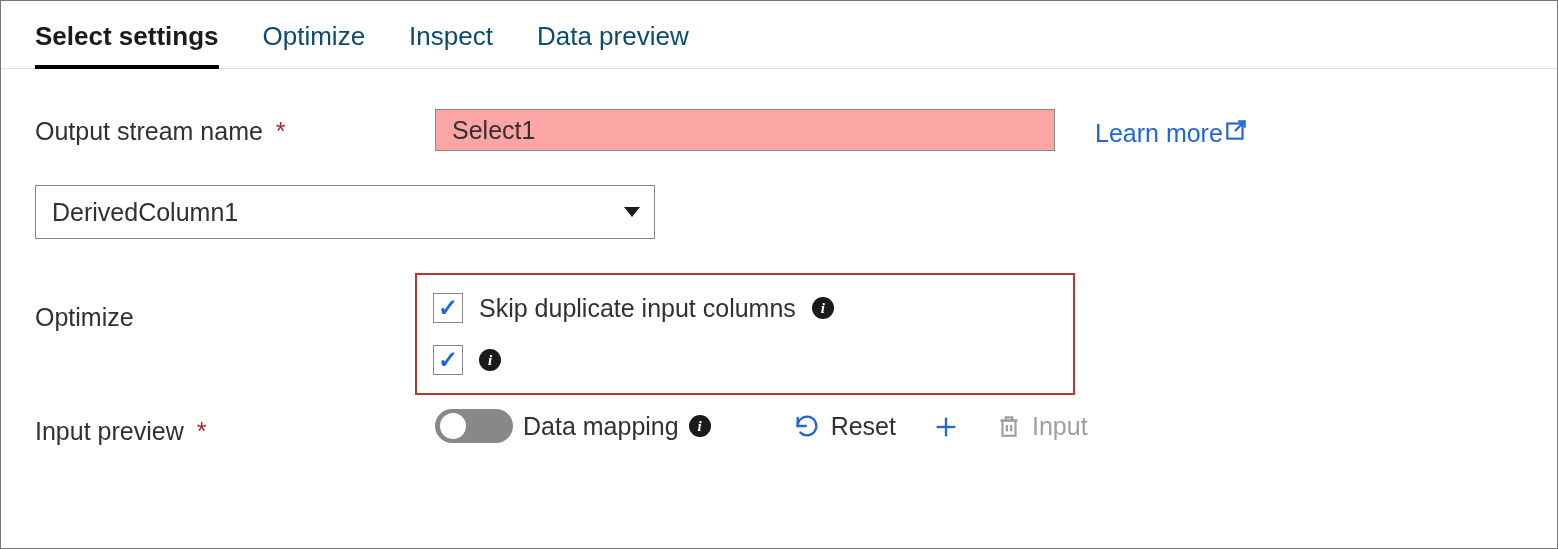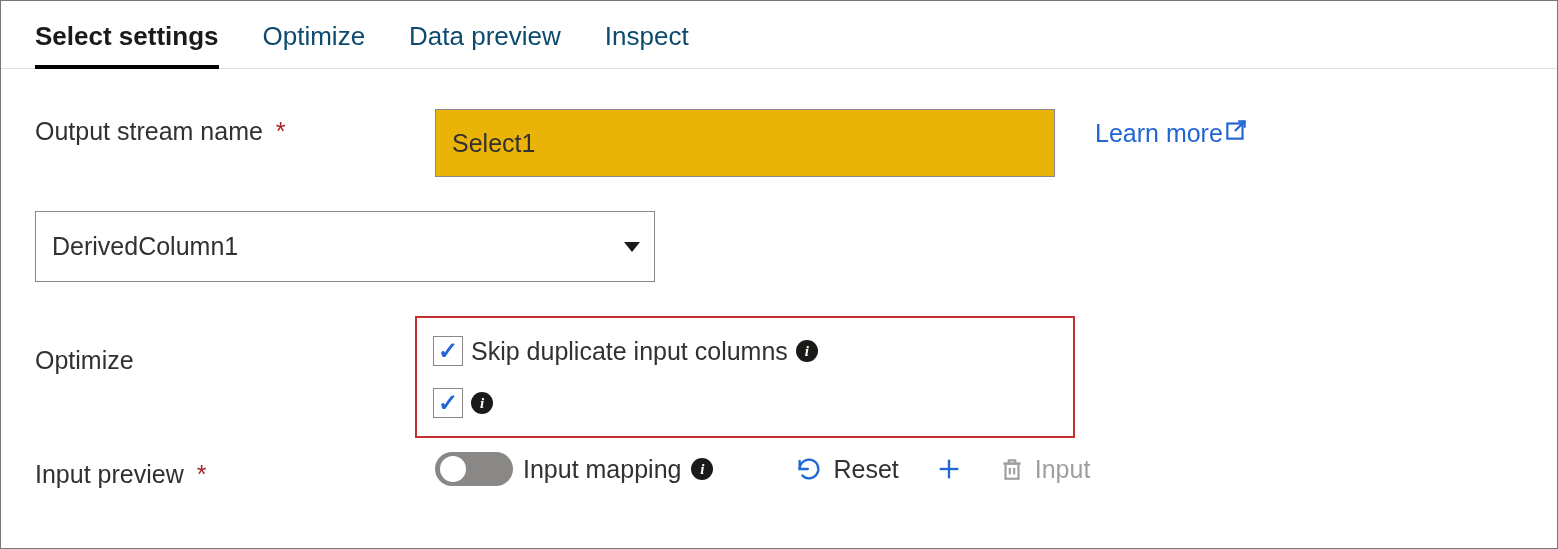--- a/index.html
+++ b/index.html
@@ -55,31 +55,31 @@
   }
   .req {
     color: #a4262c;
     margin-left: 6px;
   }
   .field-col {
     flex: 0 0 620px;
   }
   .input-text {
     width: 620px;
-    height: 68px;
+    height: 42px;
     border: 1px solid #8a8886;
-    background: #eab308;
+    background: #fca5a5;
     font-size: 25px;
     padding: 0 16px;
     color: #323130;
     font-family: inherit;
   }
   .select-wrap {
     width: 620px;
-    height: 71px;
+    height: 54px;
     border: 1px solid #8a8886;
     display: flex;
     align-items: center;
     justify-content: space-between;
     padding: 0 14px 0 16px;
     cursor: pointer;
   }
   .select-text { font-size: 25px; color: #323130; }
   .caret-down {
     width: 0; height: 0;
@@ -100,21 +100,21 @@
   .options-box {
     border: 2px solid #c23030;
     padding: 18px 16px 10px 16px;
     width: 660px;
     margin-left: -20px;
     position: relative;
   }
   .checkbox-row {
     display: flex;
     align-items: center;
-    gap: 8px;
+    gap: 16px;
     margin-bottom: 22px;
     font-size: 25px;
     color: #323130;
   }
   .checkbox {
     width: 30px;
     height: 30px;
     border: 1px solid #8a8886;
     display: flex;
     align-items: center;
@@ -167,21 +167,21 @@
     left: 5px;
   }
   .auto-mapping {
     display: flex;
     align-items: center;
     gap: 10px;
     font-size: 25px;
   }
   .toolbar-right {
     display: flex;
-    align-items: flex-start;
+    align-items: flex-end;
     gap: 36px;
     margin-left: 50px;
   }
   .tool-link {
     display: flex;
     align-items: center;
     gap: 10px;
     font-size: 25px;
     cursor: pointer;
     color: #323130;
@@ -194,22 +194,22 @@
   .row.input-cols-row-outer { margin-top: -6px; }
 </style>
 </head>
 <body>
 
 <div class="panel">
 
   <div class="tabbar">
     <div class="tab active">Select settings</div>
     <div class="tab">Optimize</div>
+    <div class="tab">Inspect</div>
     <div class="tab">Data preview</div>
-    <div class="tab">Inspect</div>
   </div>
 
   <div class="form-area">
 
     <div class="row">
       <div class="label-col">
         <span>Output stream name</span>
         <span class="req">*</span>
       </div>
       <div class="field-col">
@@ -258,21 +258,21 @@
     <div class="row input-cols-row-outer">
       <div class="label-col">
         <span>Input preview</span>
         <span class="req">*</span>
       </div>
       <div class="input-cols-row">
         <div class="auto-mapping">
           <div class="toggle">
             <div class="knob"></div>
           </div>
-          <span>Input mapping</span>
+          <span>Data mapping</span>
           <span class="info-dot">i</span>
         </div>
         <div class="toolbar-right">
           <div class="tool-link blue-icon">
             <svg width="28" height="28" viewBox="0 0 24 24" stroke-width="2">
               <path d="M4 12a8 8 0 1 1 2.34 5.66" stroke-linecap="round"></path>
               <path d="M4 5v7h7" stroke-linecap="round" fill="none"></path>
             </svg>
             <span>Reset</span>
           </div>

